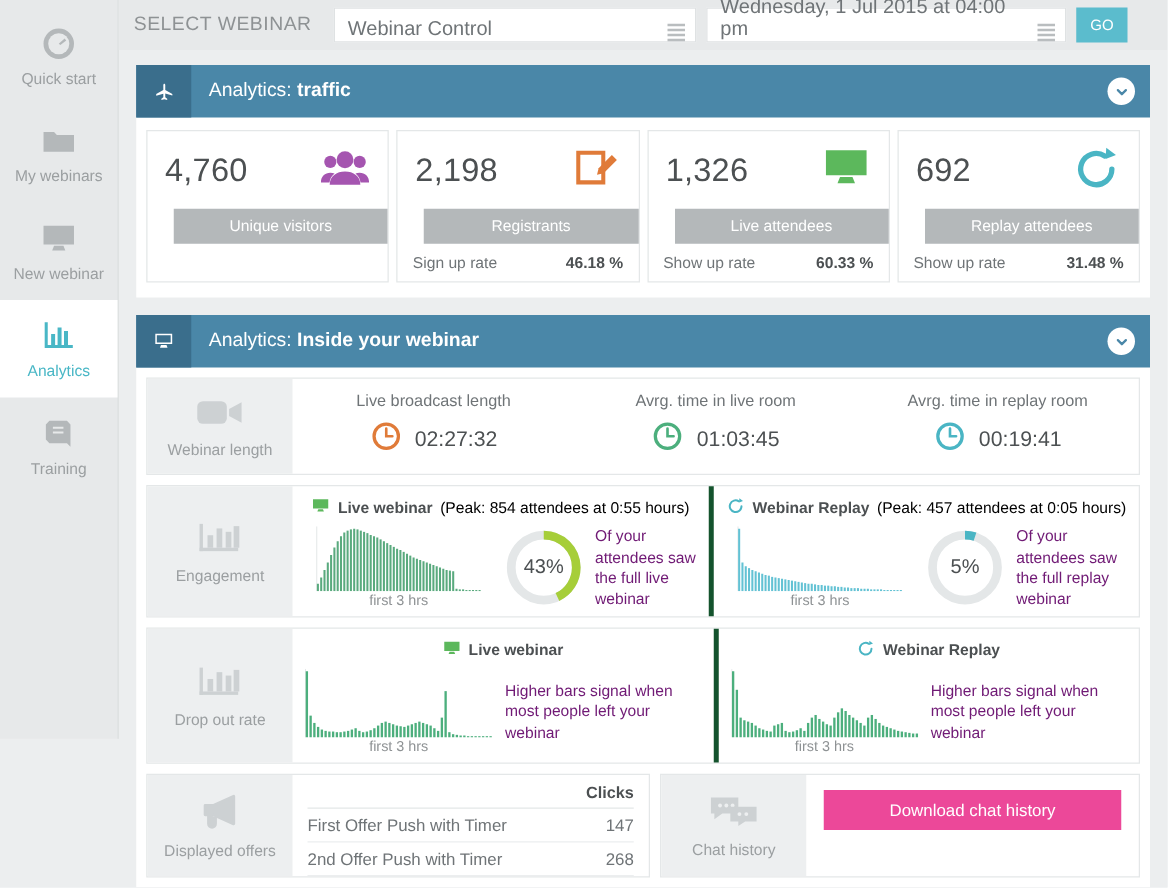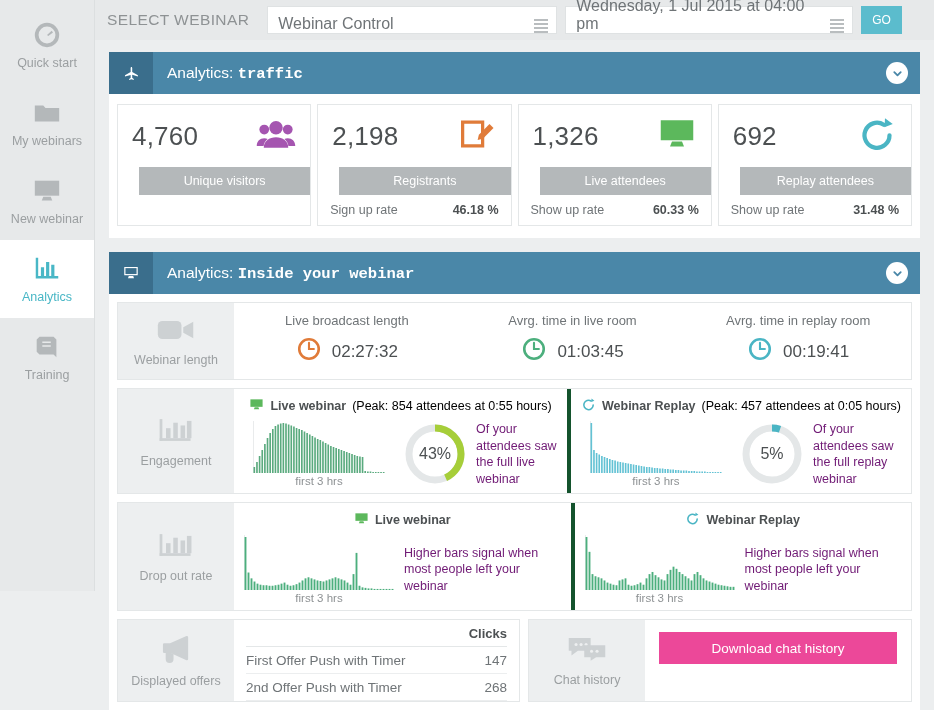--- a/index.html
+++ b/index.html
@@ -70,21 +70,21 @@
   .panel { background: #fff; margin-bottom: 14px; }
   .panel-head {
     height: 42px; background: #4a87a8; display: flex; align-items: center;
     color: #fff;
   }
   .panel-head .head-ico {
     width: 44px; height: 42px; background: #3a6e8c;
     display: flex; align-items: center; justify-content: center;
   }
   .panel-title { font-size: 15.5px; margin-left: 14px; font-weight: 400; }
-  .panel-title b { font-weight: 700; font-family: Liberation Mono, monospace; }
+  .panel-title b { font-weight: 700; }
   .collapse-btn {
     margin-left: auto; margin-right: 12px;
     width: 22px; height: 22px; border-radius: 50%;
     background: #fff; display: flex; align-items: center; justify-content: center;
     cursor: pointer;
   }
 
   
   .traffic-body { display: flex; gap: 6px; padding: 10px 8px 12px 8px; }
   .tcard { flex: 1; border: 1px solid #e4e7e8; display: flex; flex-direction: column; }

